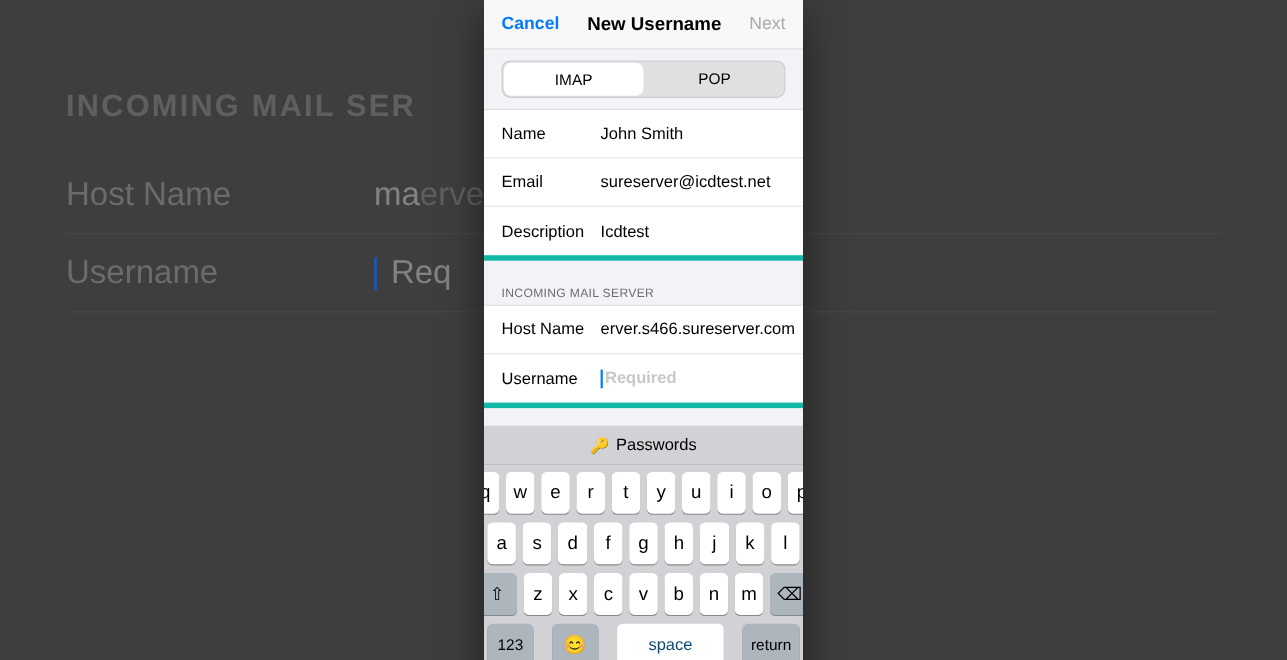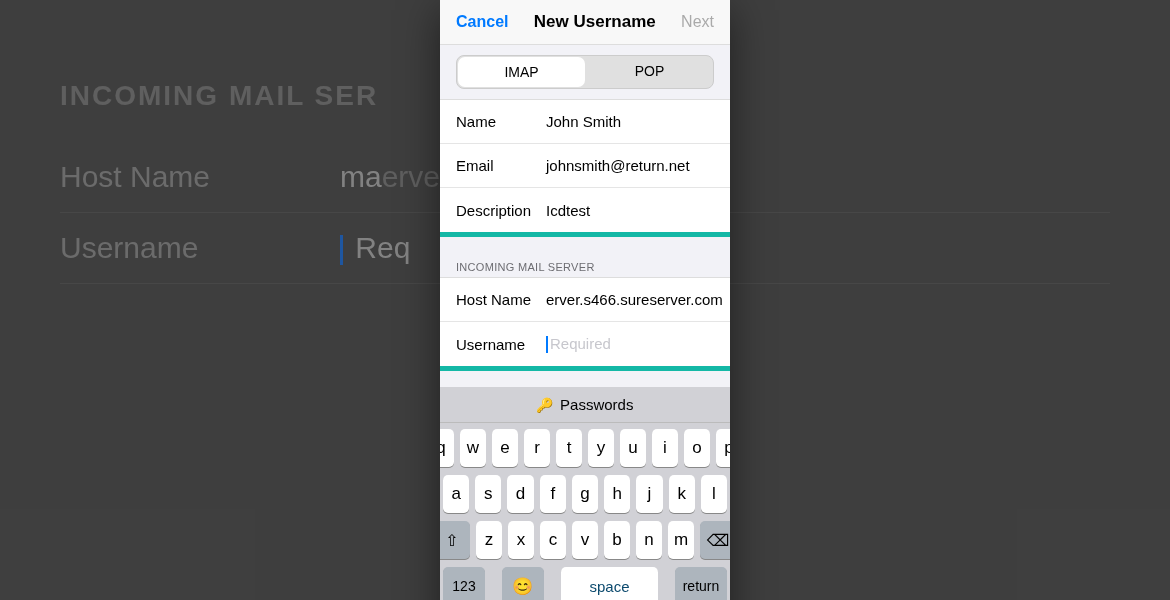--- a/index.html
+++ b/index.html
@@ -168,21 +168,21 @@
     .form-value {
       color: #000;
       font-size: 15px;
       font-weight: 300;
       flex: 1;
     }
 
     .form-placeholder {
       color: #c7c7cd;
       font-size: 15px;
-      font-weight: 400;
+      font-weight: 700;
     }
 
     .form-cursor {
       display: inline-block;
       width: 2px;
       height: 17px;
       background: #007aff;
       margin-right: 2px;
       vertical-align: middle;
       animation: blink 1s step-end infinite;
@@ -390,21 +390,21 @@
     <div class="segment-btn">POP</div>
   </div>
 
   <div class="form-section">
     <div class="form-row">
       <span class="form-label">Name</span>
       <span class="form-value">John Smith</span>
     </div>
     <div class="form-row">
       <span class="form-label">Email</span>
-      <span class="form-value">johnsmith@return.net</span>
+      <span class="form-value">sureserver@icdtest.net</span>
     </div>
     <div class="form-row">
       <span class="form-label">Description</span>
       <span class="form-value">Icdtest</span>
     </div>
   </div>
 
   <div class="section-header">INCOMING MAIL SERVER</div>
   <div class="form-section">
     <div class="form-row">

